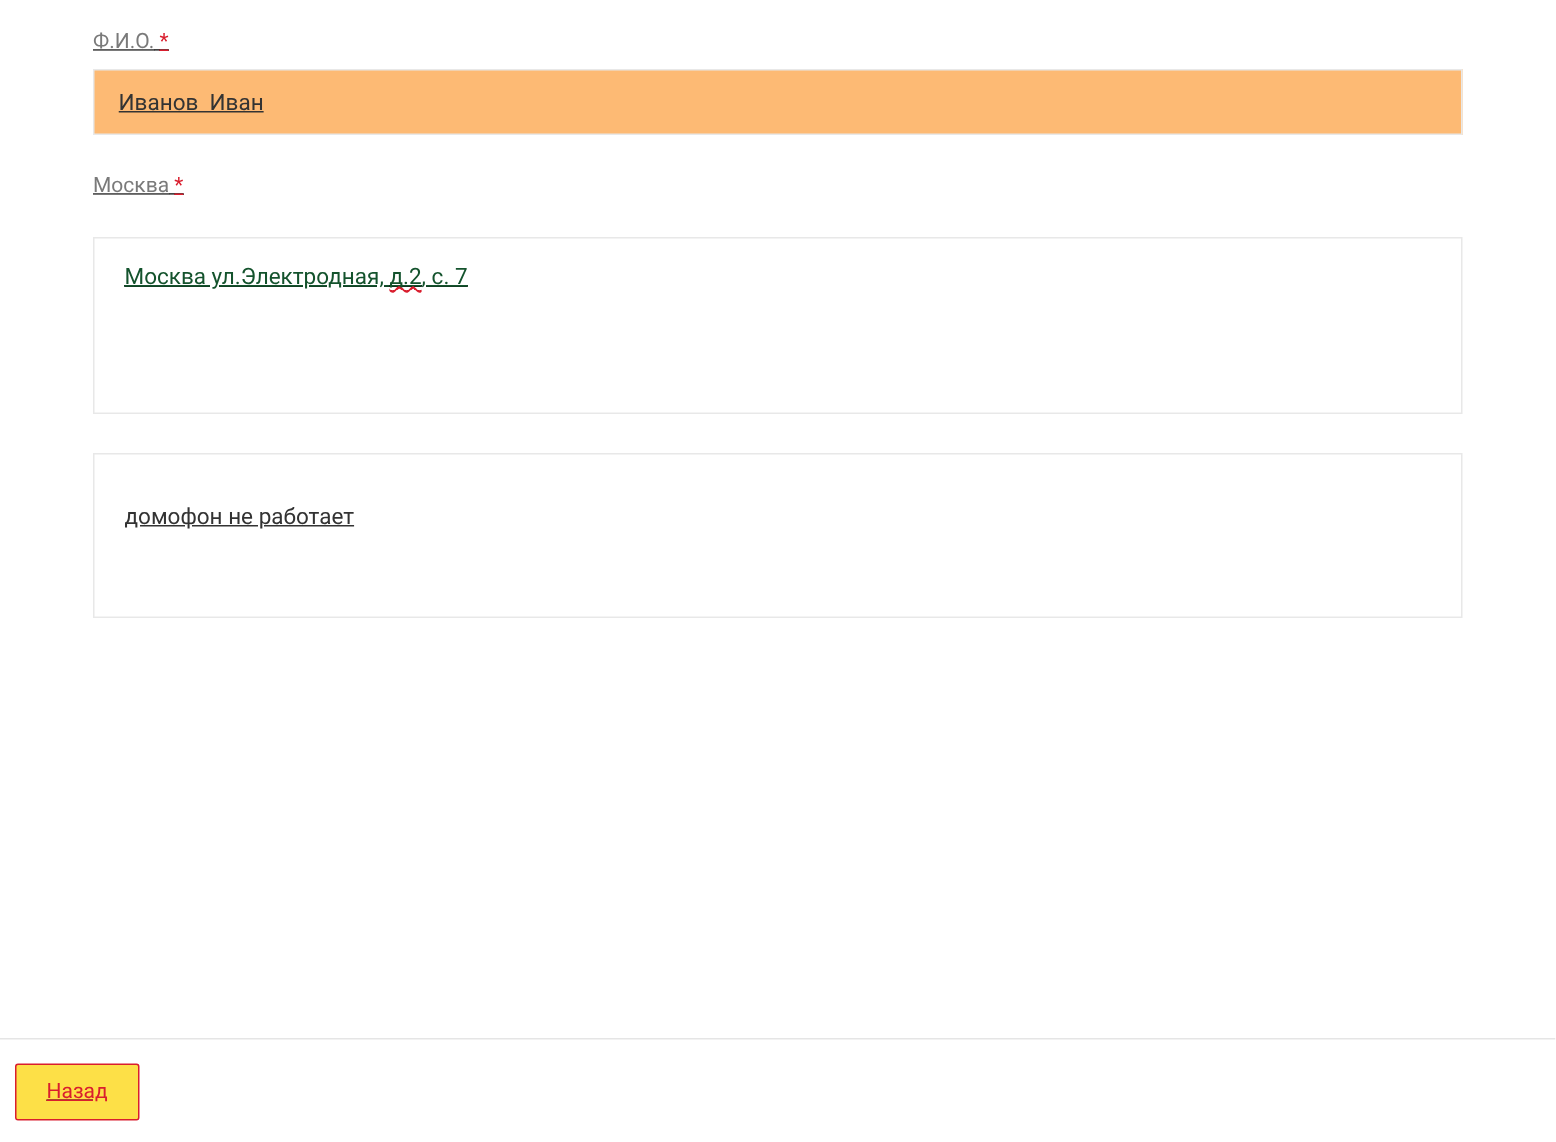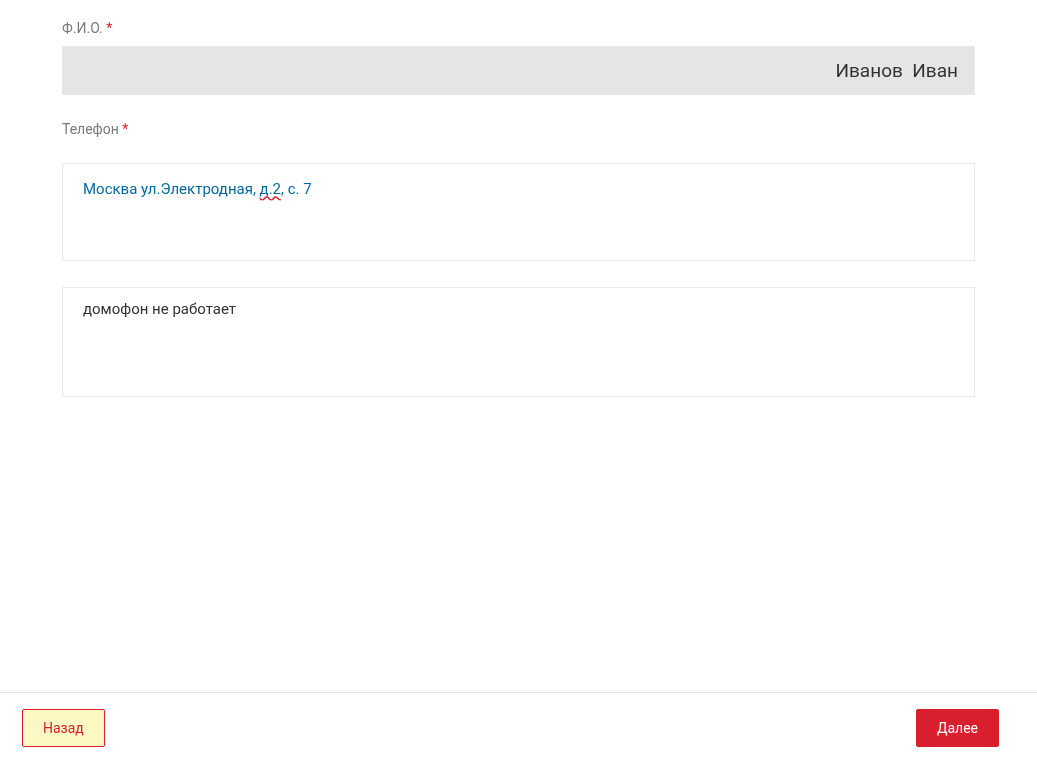--- a/index.html
+++ b/index.html
@@ -1,18 +1,19 @@
 <!DOCTYPE html>
 <html><head>
   <meta charset="utf-8">
   <style>
     * {
       box-sizing: border-box;
       margin: 0;
       padding: 0;
+      text-decoration: underline;
     }
     body {
       font-family: -apple-system, BlinkMacSystemFont, "Segoe UI", Roboto, Arial, sans-serif;
       background: #fff;
       width: 1037px;
       height: 761px;
       position: relative;
     }
     .form-container {
       padding: 20px 62px 20px 62px;
@@ -26,31 +27,30 @@
       color: #7a7a7a;
       margin-bottom: 10px;
       font-weight: 400;
     }
     .required-star {
       color: #d91e2e;
     }
     .form-input {
       width: 100%;
       padding: 12px 16px;
-      font-size: 19px;
+      font-size: 15px;
       color: #333;
-      background: #e5e5e5;
+      background: #fdba74;
       border: 1px solid #e8e8e8;
       outline: none;
       font-family: inherit;
-      text-align: right;
     }
     .form-textarea {
       width: 100%;
-      padding: 12px 20px;
+      padding: 32px 20px;
       font-size: 15px;
       color: #333;
       background: #fff;
       border: 1px solid #e8e8e8;
       outline: none;
       font-family: inherit;
       resize: none;
       height: 110px;
     }
     .spellcheck {
@@ -72,38 +72,37 @@
       background: #fff;
     }
     .btn {
       font-size: 14px;
       padding: 10px 20px;
       cursor: pointer;
       font-family: inherit;
       border-radius: 2px;
     }
     .btn-back {
-      background: #fef9c3;
+      background: #fde047;
       color: #d91e2e;
       border: 1px solid #d91e2e;
-      margin-left: 12px;
     }
     .btn-next {
       background: #d91e2e;
       color: #fff;
       border: 1px solid #d91e2e;
     }
     .address-display {
       width: 100%;
       padding: 14px 20px;
       font-size: 15px;
-      color: #0369a1;
+      color: #14532d;
       background: #fff;
       border: 1px solid #e8e8e8;
-      height: 98px;
+      height: 118px;
       cursor: text;
       line-height: 1.5;
     }
   </style>
 </head>
 <body>
 
 <div class="form-container">
 
   <div class="form-group">
@@ -112,31 +111,30 @@
       <span class="required-star">*</span>
     </label>
     <input type="text" class="form-input" value="Иванов  Иван" style="">
   </div>
 
   <div class="form-group">
   </div>
 
   <div class="form-group">
     <label class="form-label">
-      <span>Телефон</span>
+      <span>Москва</span>
       <span class="required-star">*</span>
     </label>
   </div>
 
   <div class="form-group">
     <div class="address-display" contenteditable="true" style=""><span>Москва ул.Электродная, </span><span class="spellcheck">д.2</span><span>, с. 7</span></div>
   </div>
 
   <div class="form-group">
     <textarea class="form-textarea" style="">домофон не работает</textarea>
   </div>
 
 </div>
 
 <div class="footer">
   <button class="btn btn-back">Назад</button>
-  <button class="btn btn-next">Далее</button>
 </div>
 
 </body></html>

